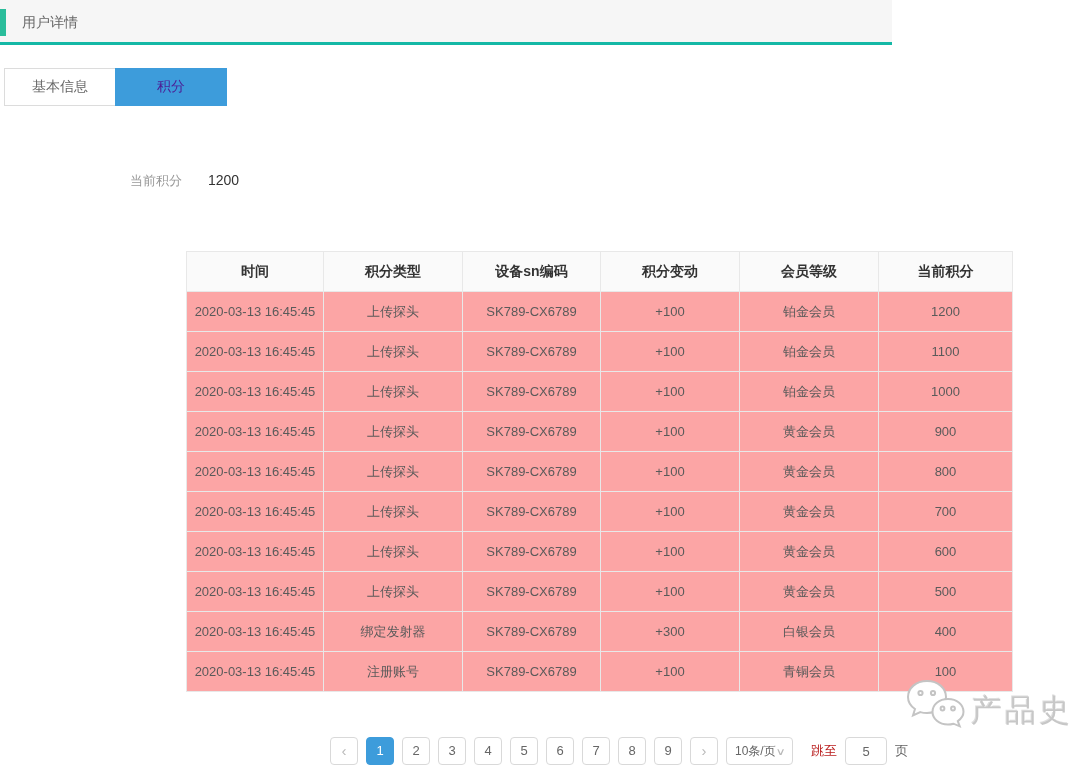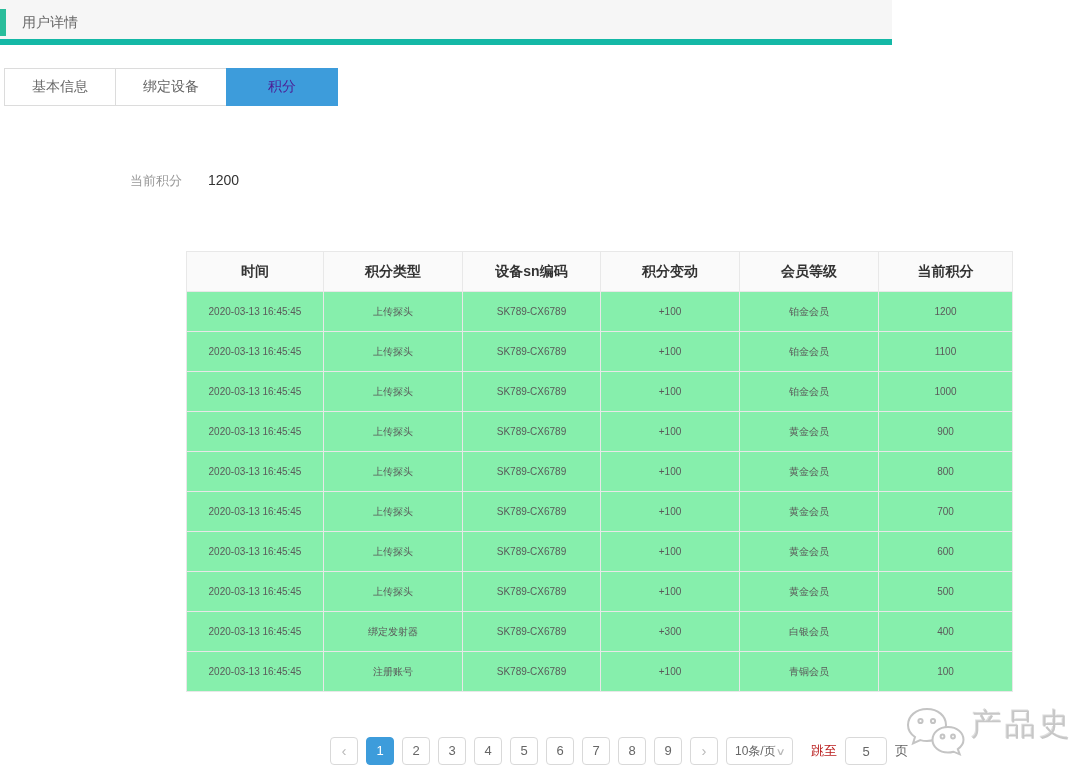--- a/index.html
+++ b/index.html
@@ -2,21 +2,21 @@
 <html><head>
 <meta charset="utf-8">
 <style>
   * { margin:0; padding:0; box-sizing:border-box; }
   html,body { width:1080px; height:784px; background:#fff;
     font-family:"Liberation Sans","DejaVu Sans",sans-serif; }
   .screen { position:relative; width:1080px; height:784px; overflow:hidden; background:#fff; }
 
   
   .topbar { position:absolute; left:0; top:0; width:892px; height:45px;
-    background:#f6f6f6; border-bottom:6px solid #14b8a6; }
+    background:#f6f6f6; border-bottom:3px solid #14b8a6; }
   .accent { position:absolute; left:0; top:9px; width:6px; height:27px; background:#2abd9b; }
   .page-title { position:absolute; left:22px; top:0; line-height:45px;
     font-size:14px; font-weight:normal; color:#666; }
 
   
   .tabs { position:absolute; left:4px; top:68px; display:flex; }
   .tab { width:112px; height:38px; background:#fff; border:1px solid #dcdcdc;
     margin-left:-1px; font-size:14px; color:#666; cursor:pointer;
     font-family:inherit; }
   .tab:first-child { margin-left:0; }
@@ -26,57 +26,56 @@
   .summary { position:absolute; left:130px; top:172px; font-size:13px; }
   .summary-label { color:#999; }
   .summary-value { margin-left:26px; color:#333; font-size:14px; }
 
   
   .points-table { position:absolute; left:186px; top:251px; width:826px;
     border-collapse:collapse; table-layout:fixed; }
   .points-table th, .points-table td { border:1px solid #e8e8e8;
     height:40px; text-align:center; overflow:hidden; white-space:nowrap; }
   .points-table th { background:#fafafa; font-size:14px; font-weight:bold; color:#333; }
-  .points-table td { background:#86efac; font-size:10px; color:#5a5a5a; }
+  .points-table td { background:#fca5a5; font-size:13px; color:#5a5a5a; }
 
   
   .pagination { position:absolute; left:330px; top:737px; height:28px;
     display:flex; align-items:center; }
   .page-btn { min-width:28px; height:28px; line-height:26px; padding:0 4px;
     border:1px solid #d9d9d9; border-radius:4px; background:#fff; color:#666;
     font-size:13px; margin-right:8px; cursor:pointer; font-family:inherit; text-align:center; }
   .page-btn.active { background:#3d9cdb; border-color:#3d9cdb; color:#fff; }
   .page-btn.nav span { color:#b9b9b9; font-size:15px; }
   .page-size-select { width:67px; height:28px; border:1px solid #d9d9d9; border-radius:4px;
     display:flex; align-items:center; justify-content:space-between; padding:0 8px;
     font-size:12px; color:#666; background:#fff; cursor:pointer; }
   .page-size-select .chev { color:#b9b9b9; font-size:10px; transform:scaleX(1.4); }
   .jump-label { margin-left:18px; font-size:13px; color:#b91c1c; }
   .jump-input { width:42px; height:28px; border:1px solid #d9d9d9; border-radius:4px;
     text-align:center; font-size:13px; color:#666; margin-left:8px; font-family:inherit; outline:none; }
   .jump-suffix { margin-left:8px; font-size:13px; color:#666; }
 
   
-  .watermark { position:absolute; left:903px; top:704px; display:flex; align-items:flex-start;font-family:Liberation Mono, monospace; }
+  .watermark { position:absolute; left:903px; top:676px; display:flex; align-items:flex-end;font-family:Liberation Mono, monospace; }
   .wm-text { font-size:31px; color:#c7c7c7; letter-spacing:3px; margin-left:4px;
     text-shadow:1px 1px 0 #ffffff, -1px -1px 0 rgba(160,160,160,0.35); }
 </style>
 </head>
 <body>
 
 <div class="screen">
 
   <header class="topbar">
     <span class="accent"></span>
     <h1 class="page-title">用户详情</h1>
   </header>
 
   <nav class="tabs">
     <button class="tab">基本信息</button>
-    <button class="tab">绑定设备</button>
     <button class="tab active">积分</button>
   </nav>
 
   <section class="summary">
     <span class="summary-label">当前积分</span><span class="summary-value">1200</span>
   </section>
 
   <table class="points-table">
     <colgroup>
       <col style="width:137px">

